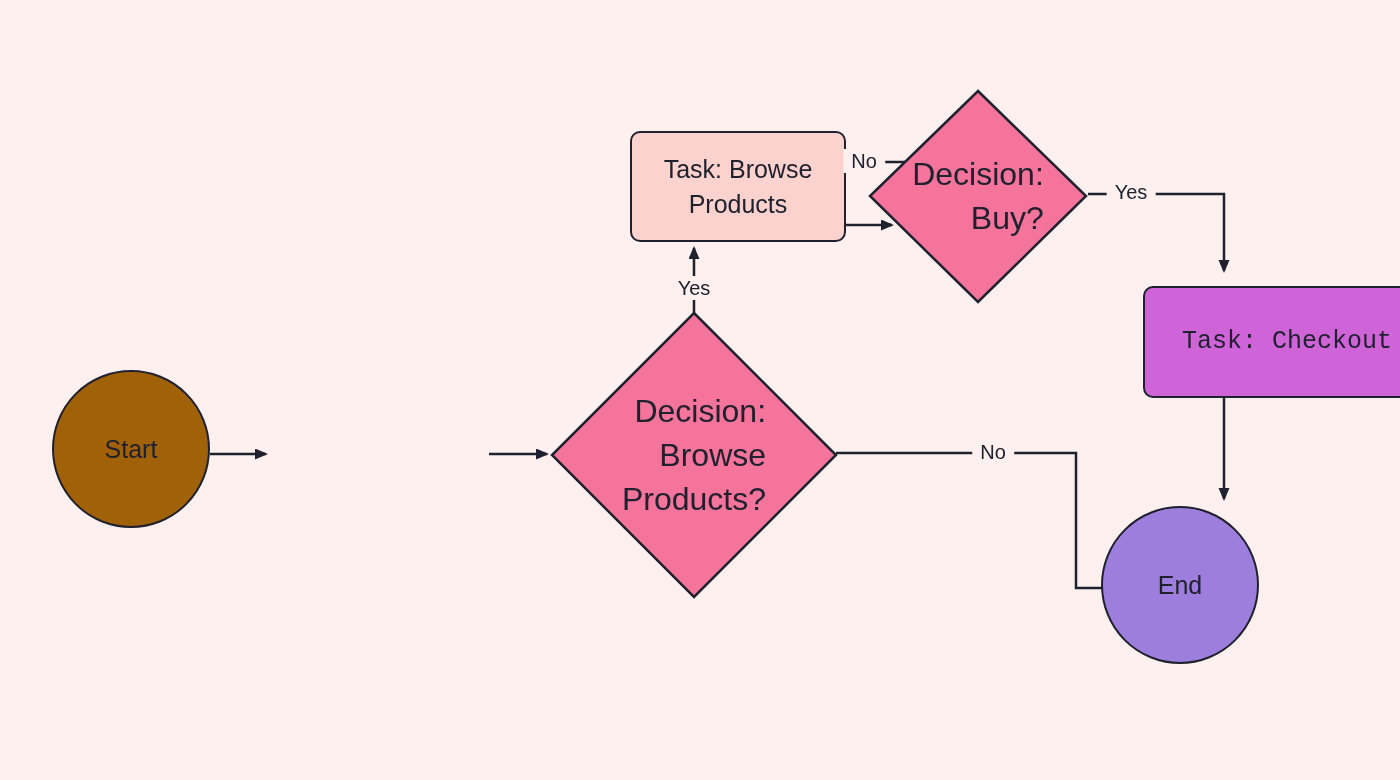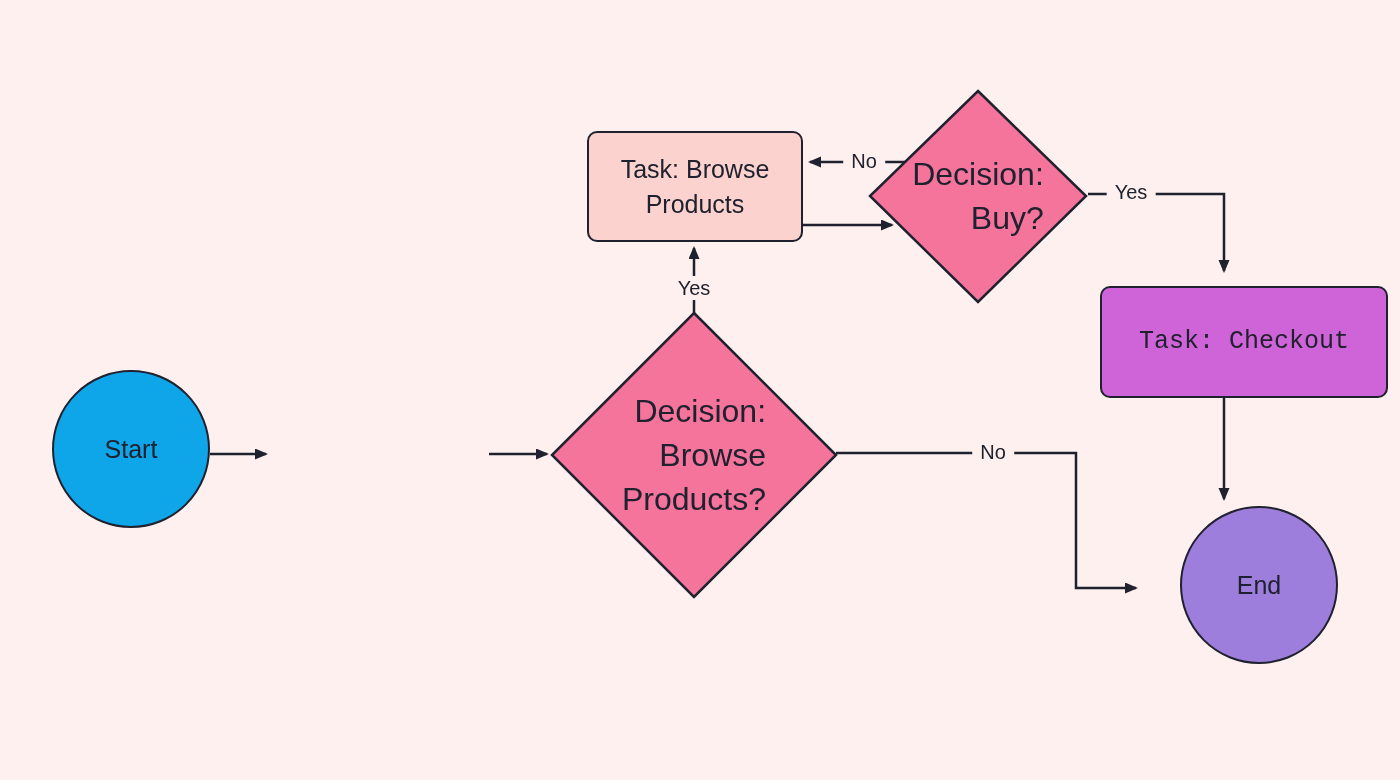--- a/index.html
+++ b/index.html
@@ -37,21 +37,21 @@
   .node{
     position:absolute;
     display:flex;align-items:center;justify-content:center;
     text-align:center;
     border:2.5px solid var(--stroke);
     color:var(--ink);
     font-size:25px;line-height:1.38;
     white-space:pre-line;
   }
   .node.circle{border-radius:50%;}
-  .node.task{border-radius:10px;}
+  .node.task{border-radius:10px;margin-left:43px;}
   .diamond-label{
     position:absolute;
     display:flex;align-items:center;justify-content:center;
     text-align:right;
     font-size:32px;line-height:1.38;
     white-space:pre-line;
     pointer-events:none;
   }
   .edge-label{
     position:absolute;
@@ -86,35 +86,35 @@
     <path class="edge" d="M905,162 L810,162" marker-end="url(#arrow)"></path>
 
     <path class="edge" d="M1088,194 L1224,194 L1224,271" marker-end="url(#arrow)"></path>
 
     <path class="edge" d="M1224,390 L1224,499" marker-end="url(#arrow)"></path>
 
     <polygon class="diamond" points="694,313 836,455 694,597 552,455" fill="#f4749b"></polygon>
     <polygon class="diamond" points="978,91 1086,196 978,302 870,196" fill="#f4749b"></polygon>
   </svg>
 
-  <div class="node circle" style="left: 52px; top: 370px; width: 158px; height: 158px; background: #0ea5e9;">
+  <div class="node circle" style="left: 52px; top: 370px; width: 158px; height: 158px; background: #a16207;">
     <span>Start</span>
   </div>
 
 
   <div class="node task" style="left: 587px; top: 131px; width: 216px; height: 111px; background: rgb(251, 210, 206);">
     <span>Task: Browse
 Products</span>
   </div>
 
   <div class="node task" style="left: 1100px; top: 286px; width: 288px; height: 112px; background: rgb(207, 99, 216); font-family: Liberation Mono, monospace;">
     <span>Task: Checkout</span>
   </div>
 
-  <div class="node circle" style="left: 1180px; top: 506px; width: 158px; height: 158px; background: rgb(158, 126, 221); align-items: center;">
+  <div class="node circle" style="left: 1101px; top: 506px; width: 158px; height: 158px; background: rgb(158, 126, 221); align-items: center;">
     <span>End</span>
   </div>
 
   <div class="diamond-label" style="left:574px;top:385px;width:240px;height:140px;">Decision:
 Browse
 Products?</div>
 
   <div class="diamond-label" style="left:878px;top:146px;width:200px;height:100px;">Decision:
 Buy?</div>
 

